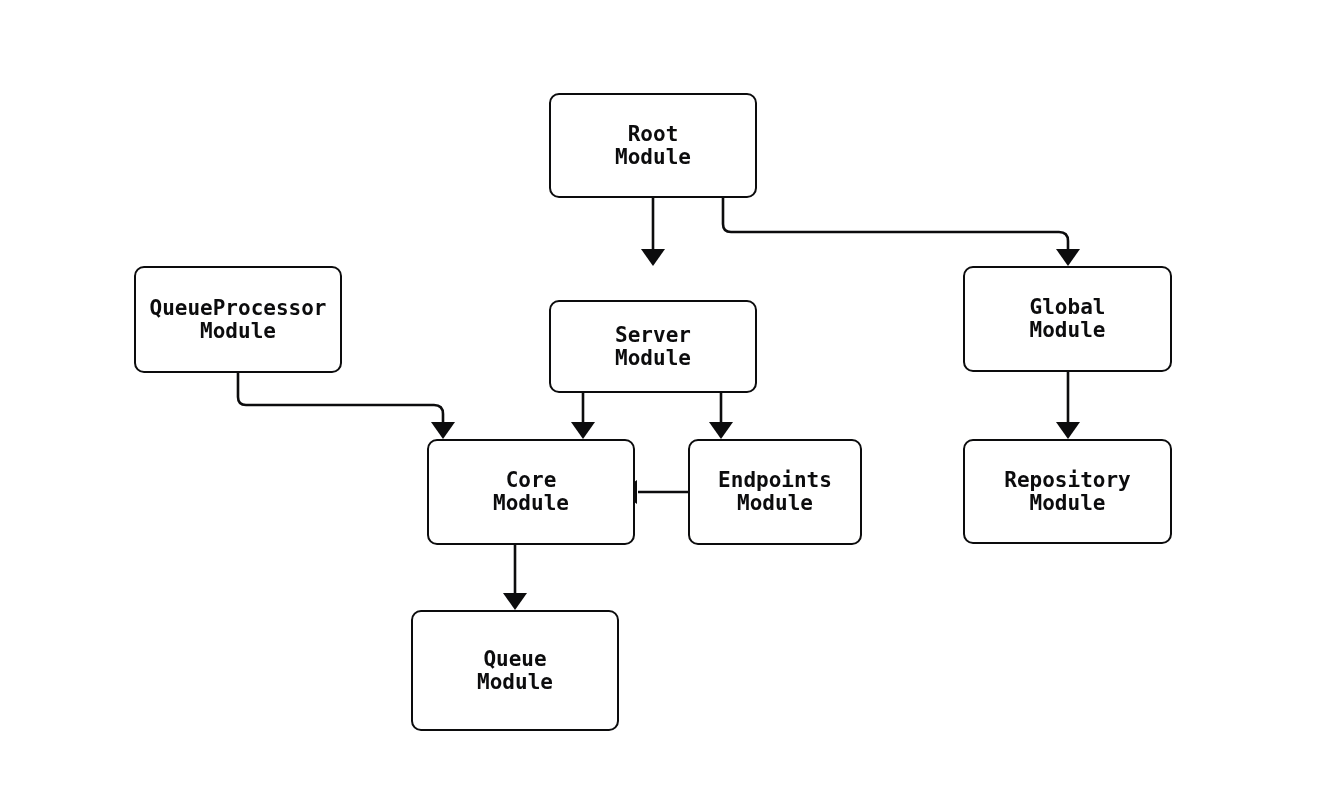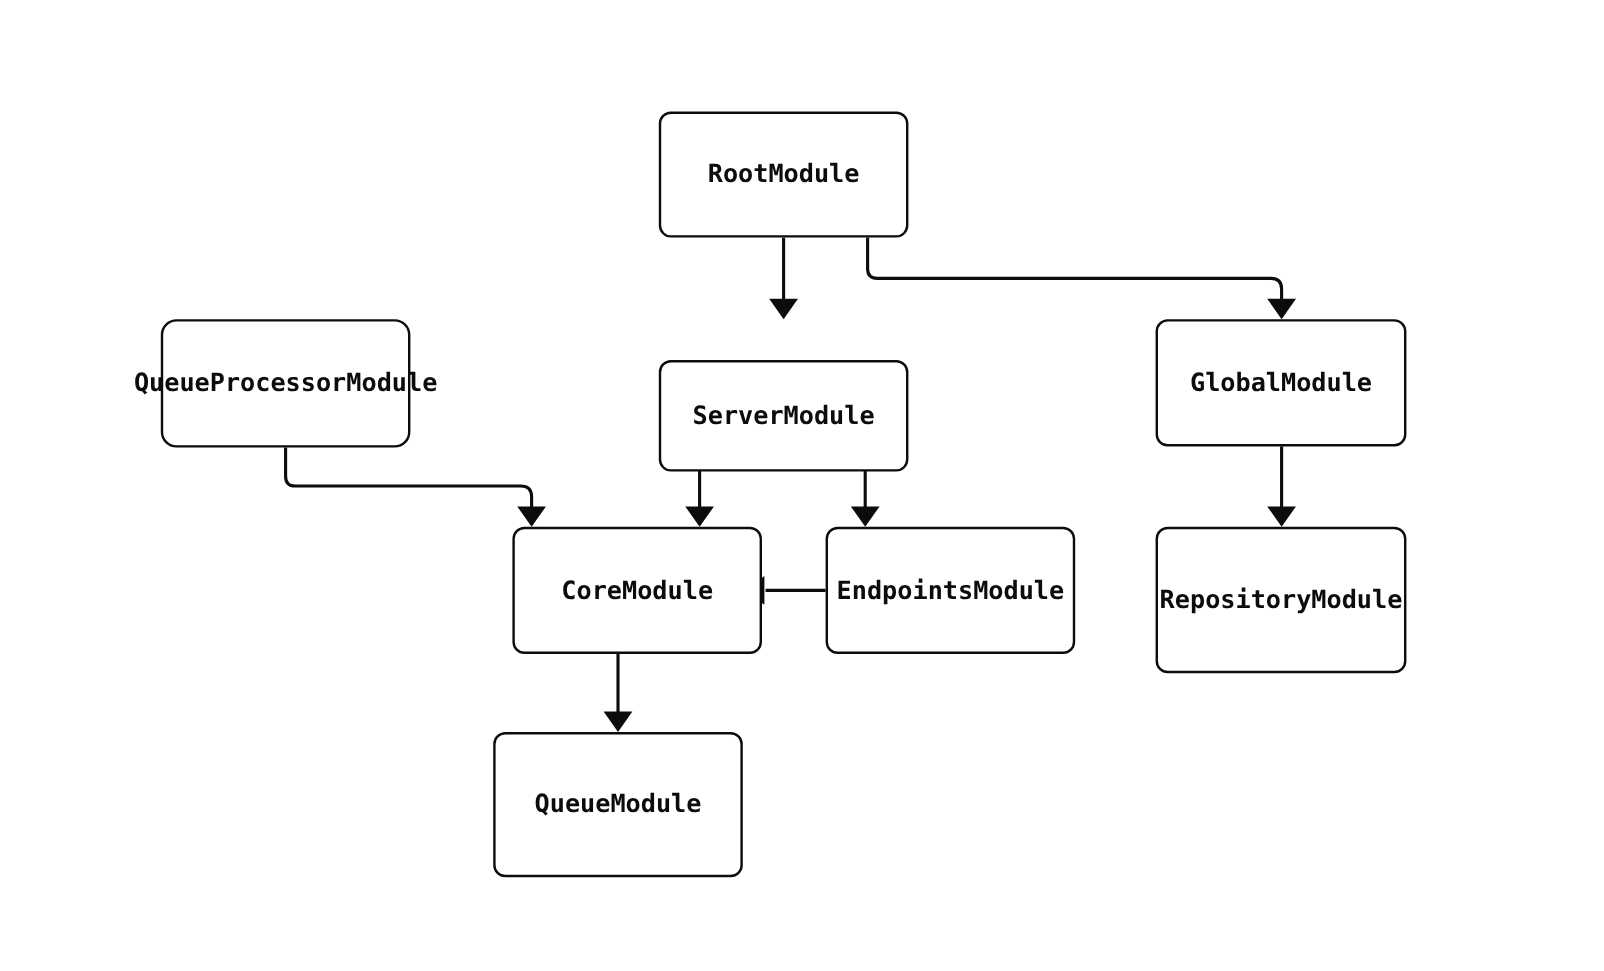--- a/index.html
+++ b/index.html
@@ -32,21 +32,21 @@
     stroke: none;
   }
   .node {
     position: absolute;
     box-sizing: border-box;
     background: var(--box_fill, #ffffff);
     border: 2.5px solid var(--line, #0c0c0d);
     border-radius: 10px;
     color: var(--text, #0c0c0d);
     display: flex;
-    flex-direction: row;
+    flex-direction: column;
     align-items: center;
     justify-content: center;
     text-align: center;
     font-weight: 700;
     font-size: 21px;
     line-height: 23px;
     letter-spacing: 0;
   }
   .node span { display: block; }
 </style>
@@ -96,46 +96,46 @@
       <path class="edge-line" d="M515 545 L515 594"></path>
       <polygon class="edge-arrow" points="503,593 527,593 515,610"></polygon>
     </g>
   </svg>
 
   <div class="node" style="left:549px; top:93px; width:208px; height:105px;">
     <span>Root</span>
     <span>Module</span>
   </div>
 
-  <div class="node" style="left:134px; top:266px; width:208px; height:107px;border-radius:13px;">
+  <div class="node" style="left:134px; top:266px; width:208px; height:107px;">
     <span>QueueProcessor</span>
     <span>Module</span>
   </div>
 
   <div class="node" style="left:549px; top:260px; width:208px; height:93px;margin-top:40px;">
     <span>Server</span>
     <span>Module</span>
   </div>
 
   <div class="node" style="left:963px; top:266px; width:209px; height:106px;">
     <span>Global</span>
     <span>Module</span>
   </div>
 
   <div class="node" style="left:411px; top:439px; width:208px; height:106px;margin-left:16px;">
     <span>Core</span>
     <span>Module</span>
   </div>
 
-  <div class="node" style="left:688px; top:439px; width:208px; height:106px;">
+  <div class="node" style="left:688px; top:439px; width:174px; height:106px;">
     <span>Endpoints</span>
     <span>Module</span>
   </div>
 
-  <div class="node" style="left:963px; top:439px; width:209px; height:122px;">
+  <div class="node" style="left:963px; top:439px; width:209px; height:105px;">
     <span>Repository</span>
     <span>Module</span>
   </div>
 
   <div class="node" style="left:411px; top:610px; width:208px; height:121px;">
     <span>Queue</span>
     <span>Module</span>
   </div>
 
 </div>

